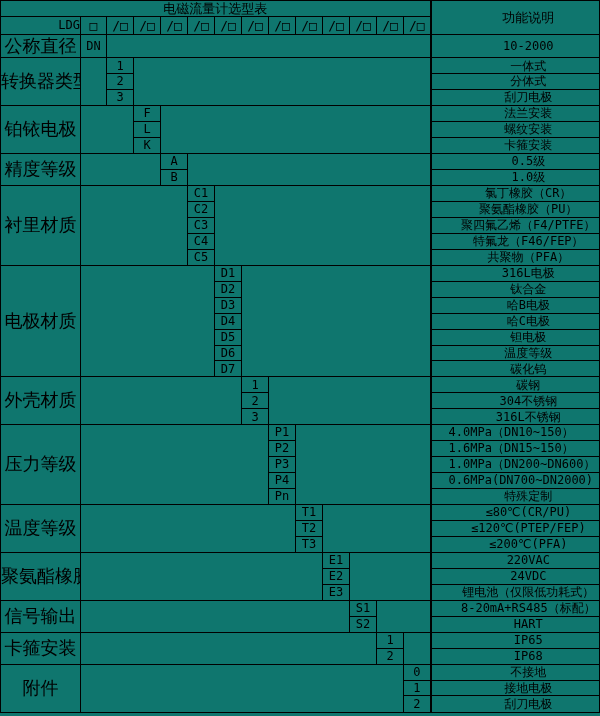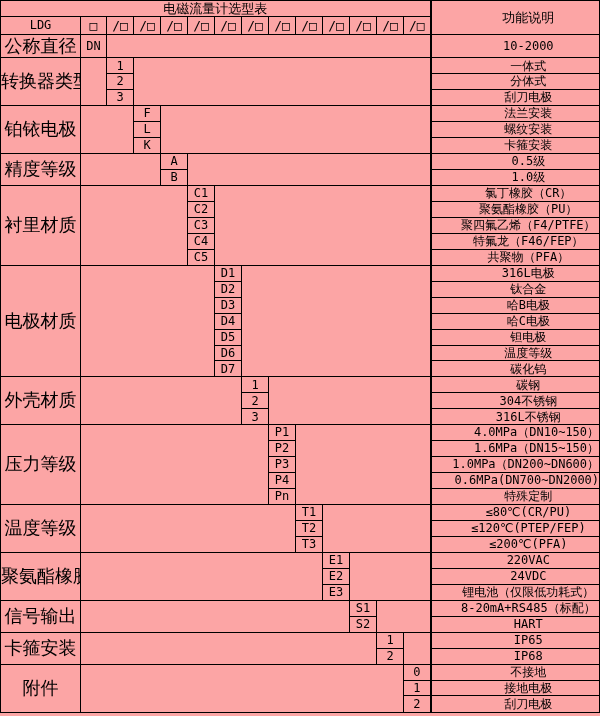--- a/index.html
+++ b/index.html
@@ -1,16 +1,16 @@
 <!DOCTYPE html>
 <html><head>
 <meta charset="utf-8">
 <style>
   html,body{margin:0;padding:0;background:#ffffff;}
-  .page{width:600px;height:716px;background:#fca5a5;overflow:hidden;}
+  .page{width:600px;height:716px;background:#0f766e;overflow:hidden;}
   table{
     border-collapse:collapse;
     table-layout:fixed;
     width:599px;height:713px;
     font-family:"DejaVu Sans Mono","DejaVu Sans",monospace;
     color:#000;
     margin:0;
   }
   td{
     border:1px solid #000;
@@ -18,24 +18,24 @@
     text-align:center;
     vertical-align:middle;
     font-size:12px;
     line-height:1.05;
     overflow:hidden;
     white-space:nowrap;
   }
   .title-cell{font-size:13px;}
   .func-cell{font-size:13px;}
   .label-cell{font-size:18px;}
-  .model-prefix{text-align:center;font-size:12px;}
+  .model-prefix{text-align:right;font-size:12px;}
   .box-cell{font-size:13px;}
   .vcol{border-left:2px solid #000;padding-left:26px;}
-  .vcol.left{text-align:right;padding-left:1px;}
+  .vcol.left{text-align:left;padding-left:17px;}
   tr.r-title{height:16px;}
   tr.r-model{height:18px;}
 </style>
 </head>
 <body>
 
 <div class="page">
   <table>
     <colgroup>
       <col style="width:80px">

